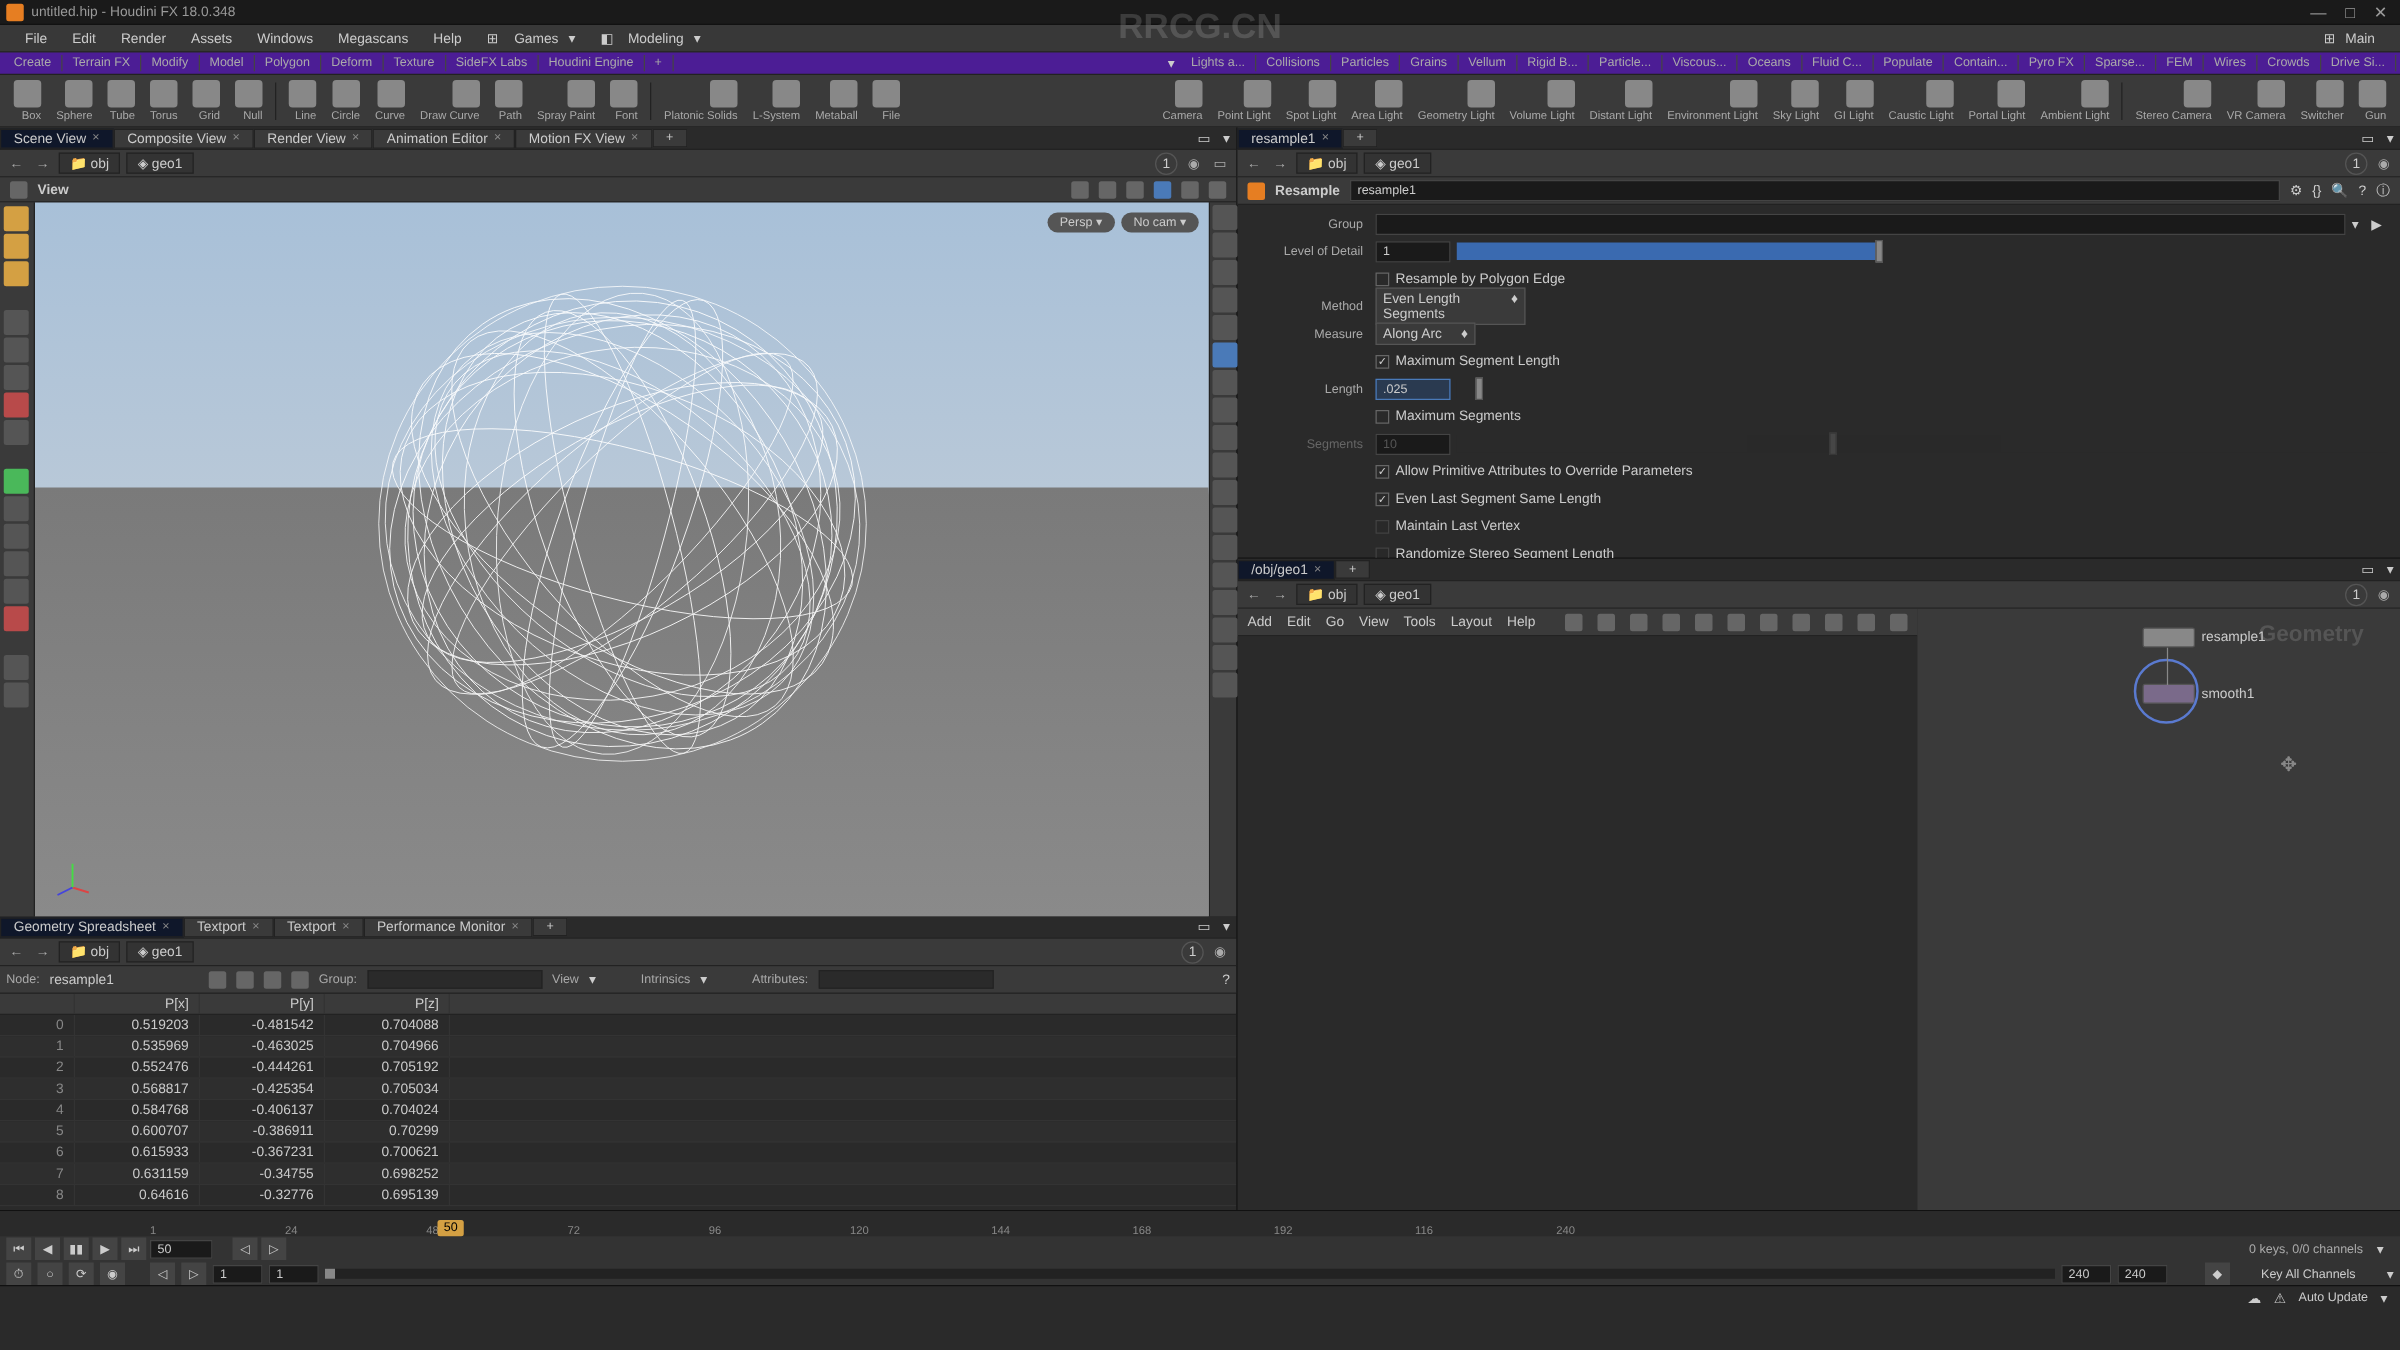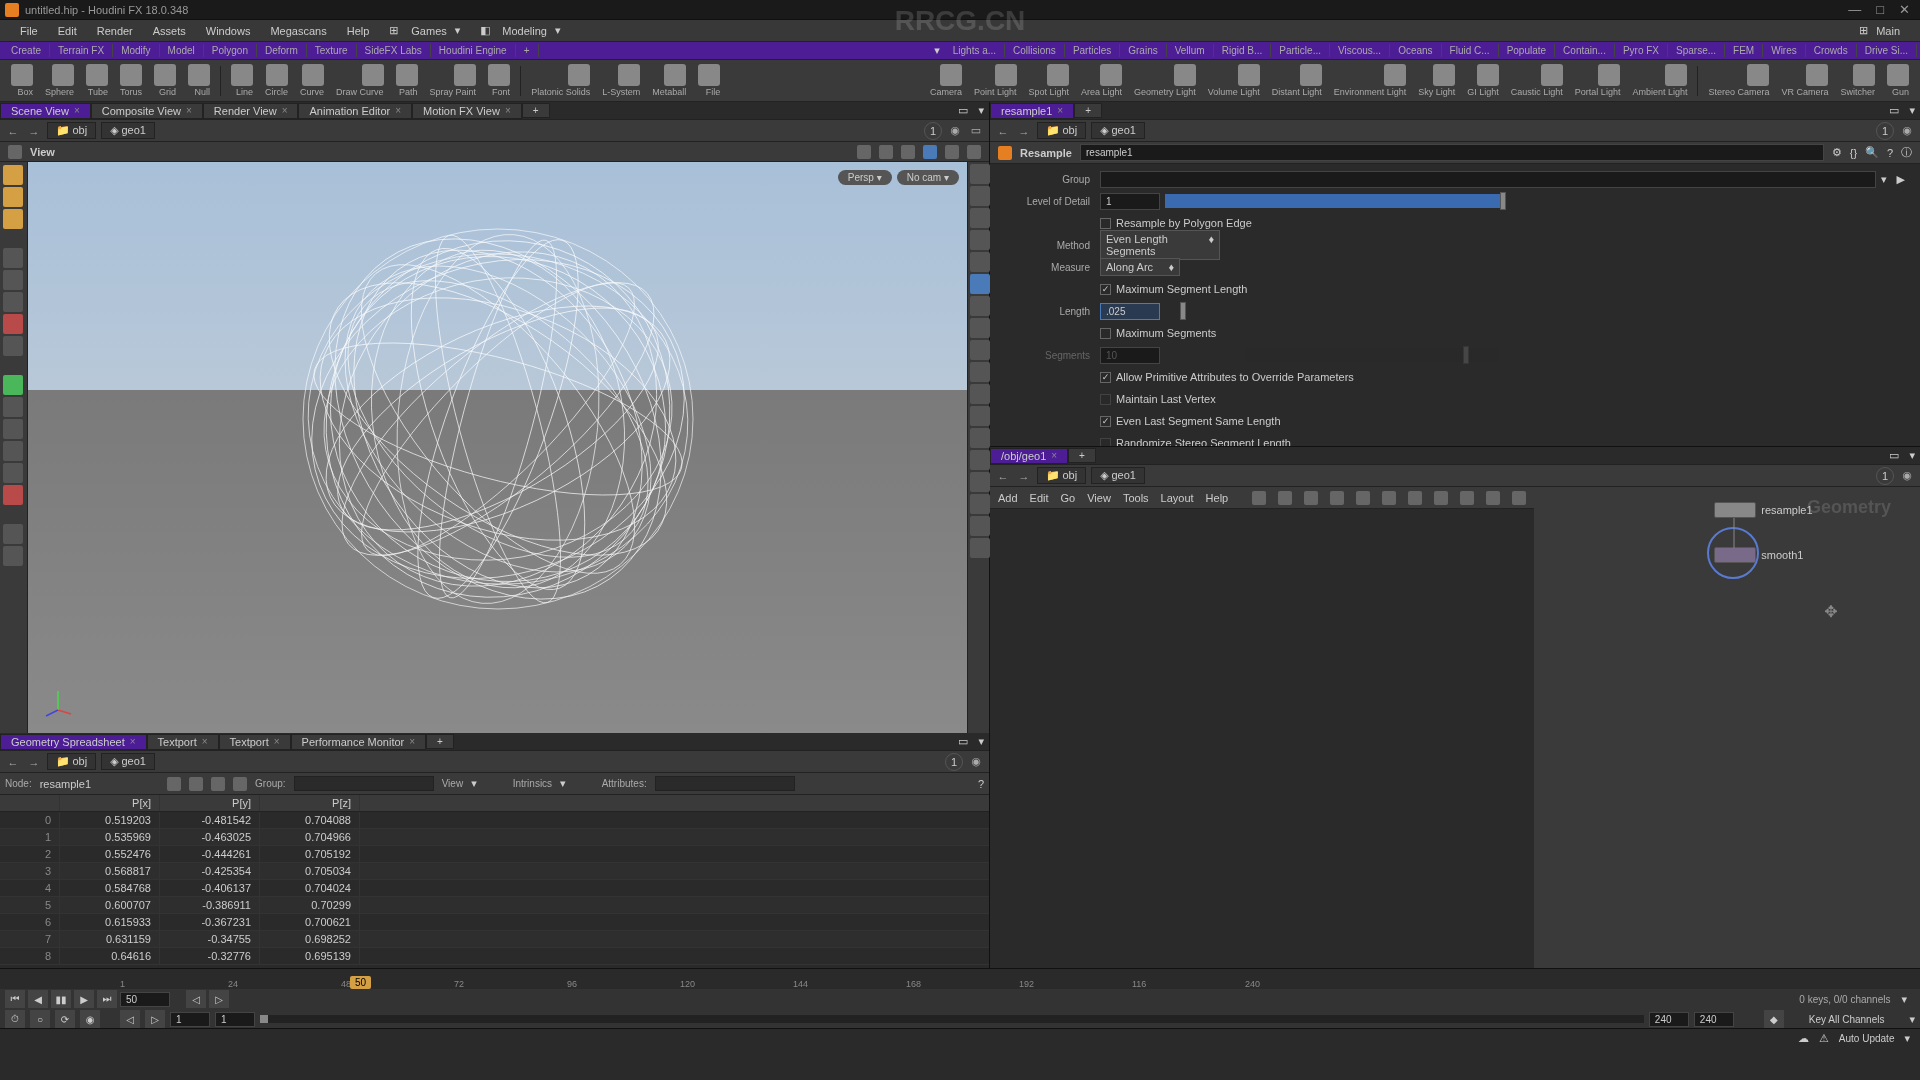--- a/index.html
+++ b/index.html
@@ -16,21 +16,21 @@
 .desk-icon{width:14px;height:14px}
 .shelf{height:18px;background:#4c1d95;display:flex;align-items:center;border-bottom:1px solid #222;padding:0 3px}
 .shelf-tab{padding:1px 8px;color:#aaa;font-size:10px;border-right:1px solid #444;cursor:pointer}
 .tools{height:42px;background:#3a3a3a;display:flex;align-items:center;padding:0 5px;border-bottom:1px solid #222}
 .tool-btn{display:flex;flex-direction:column;align-items:flex-end;padding:2px 6px;cursor:pointer}
 .tool-icon{width:22px;height:22px;background:#888;border-radius:3px;margin-bottom:1px}
 .tool-label{font-size:9px;color:#aaa}
 .tool-group-sep{width:1px;height:30px;background:#222;margin:0 4px}
 .tabs-row{height:18px;background:#2a2a2a;display:flex;align-items:center;border-bottom:1px solid #222}
 .pane-tab{padding:1px 10px;background:#3a3a3a;border:1px solid #222;font-size:10px;cursor:pointer;display:flex;align-items:center;gap:5px}
-.pane-tab.active{background:#4c1d95}
+.pane-tab.active{background:#0f172a}
 .tab-close{color:#888;font-size:10px}
 .main-split{display:flex;height:866px}
 .left-pane{width:990px;display:flex;flex-direction:column;border-right:1px solid #111}
 .right-pane{flex:1;display:flex;flex-direction:column}
 .path-bar{height:22px;background:#3a3a3a;display:flex;align-items:center;padding:0 5px;border-bottom:1px solid #222;gap:5px}
 .path-btn{width:16px;height:16px;display:flex;align-items:center;justify-content:center;color:#aaa;cursor:pointer}
 .path-seg{padding:1px 8px;background:#333;border:1px solid #222;font-size:10px;cursor:pointer}
 .view-header{height:20px;background:#3a3a3a;display:flex;align-items:center;padding:0 8px;border-bottom:1px solid #222;gap:8px}
 .view-icon{width:14px;height:14px;background:#666;border-radius:2px}
 .viewport-area{flex:1;display:flex;position:relative}
@@ -677,30 +677,30 @@
         </div>
         <div class="param-row">
           <span class="param-label"></span>
           <div class="param-check">
               <div class="param-check-box checked"></div>
               <span>Allow Primitive Attributes to Override Parameters</span>
             </div>
         </div>
         <div class="param-row">
           <span class="param-label"></span>
+          <div class="param-check">
+              <div class="param-check-box checked"></div>
+              <span>Even Last Segment Same Length</span>
+            </div>
+        </div>
+        <div class="param-row">
+          <span class="param-label"></span>
           <div class="param-check" style="color:#666">
               <div class="param-check-box" style="opacity:0.4"></div>
               <span>Maintain Last Vertex</span>
-            </div>
-        </div>
-        <div class="param-row">
-          <span class="param-label"></span>
-          <div class="param-check">
-              <div class="param-check-box checked"></div>
-              <span>Even Last Segment Same Length</span>
             </div>
         </div>
         <div class="param-row">
           <span class="param-label"></span>
           <div class="param-check" style="color:#666">
               <div class="param-check-box" style="opacity:0.4"></div>
               <span>Randomize Stereo Segment Length</span>
             </div>
         </div>
 

